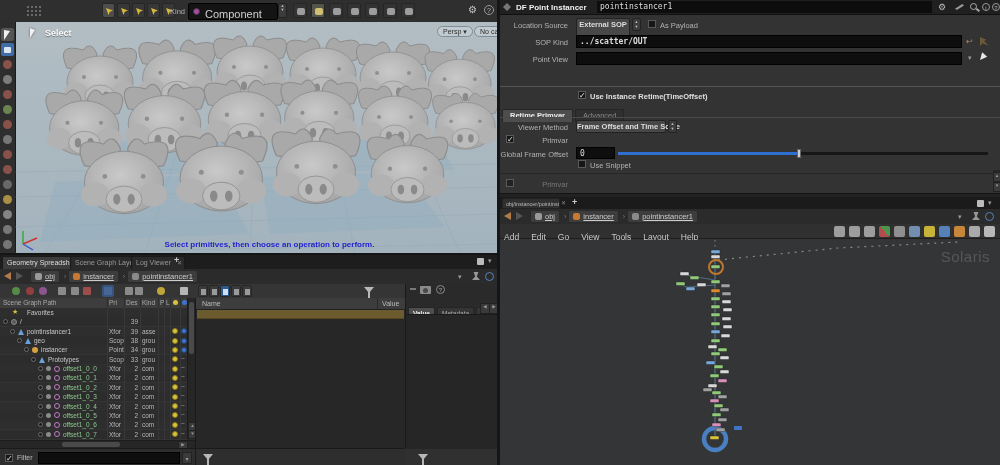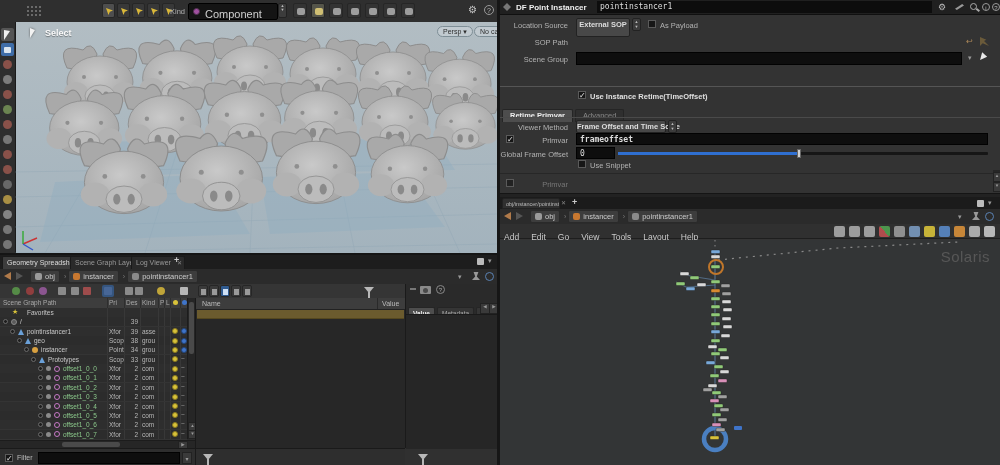--- a/index.html
+++ b/index.html
@@ -13,21 +13,21 @@
   .btn{position:absolute;background:#484848;border:1px solid #222;border-radius:2px;color:#ddd;
        font-size:7.5px;font-weight:bold;text-align:center;box-sizing:border-box;white-space:nowrap;}
   .stepper{position:absolute;width:9px;background:#3c3c3c;border:1px solid #222;border-radius:2px;color:#bbb;
        font-size:4px;line-height:4px;text-align:center;box-sizing:border-box;}
   .funnel{position:absolute;width:0;height:0;border-left:5px solid transparent;border-right:5px solid transparent;border-top:6px solid #b8b8b8;}
   .funnel:after{content:"";position:absolute;left:-1px;top:-1px;width:2px;height:7px;background:#b8b8b8;}
   .pill{position:absolute;border:1px solid #7e8e96;border-radius:6px;background:rgba(205,214,218,.55);
         color:#2e2e2e;font-size:7px;line-height:9px;padding:0 5px;white-space:nowrap;}
   .menu-item{color:#c9c9c9;font-size:8.5px;margin-right:12px;display:inline-block;}
   .crumb-chip{display:inline-flex;align-items:center;height:11px;background:#3d3d3d;border:1px solid #2a2a2a;
-        border-radius:2px;padding:0 4px;margin-right:2px;color:#ccc;font-size:7.5px;white-space:nowrap;}
+        border-radius:2px;padding:0 4px;margin-right:2px;color:#ccc;font-size:7.5px;white-space:nowrap;text-decoration:underline;}
   .crumb-sep{color:#777;font-size:7px;margin:0 2px;}
   .ptab{display:inline-block;height:12px;line-height:12px;padding:0 7px;font-size:7.5px;color:#aaa;
         background:#353535;border:1px solid #252525;border-bottom:none;border-radius:2px 2px 0 0;margin-right:2px;}
   .ptab.active{background:#4d4d4d;color:#eee;font-weight:bold;}
   .scroll-arrow{position:absolute;background:#3a3a3a;border:1px solid #222;color:#999;font-size:4.5px;
         line-height:6px;text-align:center;}
 </style>
 </head>
 <body>
 
@@ -196,20 +196,21 @@
       </g>
     </svg>
     <span class="abs" style="left:30px;top:6px;width:0;height:0;
           border-left:5px solid #f2f2f2;border-bottom:8px solid transparent;border-top:2px solid transparent;filter:drop-shadow(0 0 1px #555);"></span>
     <span class="abs" style="left:45px;top:6px;color:#fafafa;font-size:9px;font-weight:bold;text-shadow:0 1px 1px rgba(0,0,0,.4);">Select</span>
     <span class="pill" style="left:437px;top:4px;">
       <span>Persp</span> ▾</span>
 
     <span class="pill" style="left:474px;top:4px;right:auto;">
       <span>No cam</span> ▾</span>
+    <div class="abs" style="left:0;top:218px;width:100%;text-align:center;color:#2323cf;font-size:8px;font-weight:bold;">Select primitives, then choose an operation to perform.</div>
   </div>
 
   <div class="abs" id="bottom-left" style="left:0;top:253px;width:497px;height:212px;background:#303030;border-top:2px solid #151515;">
 
     <div class="abs" id="pane-tab-row" style="left:0;top:0;width:497px;height:14px;background:#1d1d1d;">
         <div style="position: absolute; left: 2px; top: 1px; height: 13px; background: rgb(60, 60, 60); border-top: 1px solid rgb(26, 26, 26); border-right: 1px solid rgb(26, 26, 26); border-left: 1px solid rgb(26, 26, 26); border-image: initial; border-bottom: none; border-radius: 2px 2px 0px 0px; color: rgb(221, 221, 221); font-size: 7px; line-height: 12px; padding: 0px 4px; box-sizing: border-box; white-space: nowrap;">Geometry Spreadsheet<div style="right: -2px; top: 0px; position: relative; display: inline; color: rgb(136, 136, 136); font-size: 6px; margin-left: 4px;">✕</div></div>
         <div style="position: absolute; left: 70px; top: 1px; height: 13px; background: rgb(42, 42, 42); border-top: 1px solid rgb(26, 26, 26); border-right: 1px solid rgb(26, 26, 26); border-left: 1px solid rgb(26, 26, 26); border-image: initial; border-bottom: none; border-radius: 2px 2px 0px 0px; color: rgb(153, 153, 153); font-size: 7px; line-height: 12px; padding: 0px 4px; box-sizing: border-box; white-space: nowrap;">Scene Graph Layers<div style="right: -2px; top: 0px; position: relative; display: inline; color: rgb(136, 136, 136); font-size: 6px; margin-left: 4px;">✕</div></div>
         <div style="position: absolute; left: 131px; top: 1px; height: 13px; background: rgb(42, 42, 42); border-top: 1px solid rgb(26, 26, 26); border-right: 1px solid rgb(26, 26, 26); border-left: 1px solid rgb(26, 26, 26); border-image: initial; border-bottom: none; border-radius: 2px 2px 0px 0px; color: rgb(153, 153, 153); font-size: 7px; line-height: 12px; padding: 0px 4px; box-sizing: border-box; white-space: nowrap;">Log Viewer<div style="right: -2px; top: 0px; position: relative; display: inline; color: rgb(136, 136, 136); font-size: 6px; margin-left: 4px;">✕</div></div>
         <div style="position: absolute; left: 174px; top: 0px; color: rgb(204, 204, 204); font-size: 9px; font-weight: bold;">+</div>
       </div>
@@ -616,48 +617,48 @@
             border-radius:50%;color:#bbb;font-size:6px;line-height:8px;text-align:center;box-sizing:border-box;">?</span>
     </div>
 
     <span class="lbl" style="left:0;top:21px;width:68px;">Location Source</span>
     <div class="btn" style="left:76px;top:18px;width:54px;height:19px;line-height:12px;">
       <span>External SOP</span></div>
     <div class="stepper" style="left:132px;top:18px;height:13px;line-height:5px;">▲<br>▼</div>
     <span class="chk" style="left:148px;top:20px;"></span>
     <span class="abs" style="left:160px;top:21px;color:#b2b2b2;font-size:7.5px;">As Payload</span>
 
-    <span class="lbl" style="left:0;top:38px;width:68px;">SOP Path</span>
+    <span class="lbl" style="left:0;top:38px;width:68px;">SOP Kind</span>
+    <div class="fld" style="left:76px;top:35px;width:386px;height:13px;font-weight:bold;">
+      <span>../scatter/OUT</span></div>
     <span class="abs" style="left:466px;top:37px;color:#b08a5a;font-size:8px;">↩</span>
     <span class="abs" style="left:480px;top:37px;width:9px;height:9px;background:#6a5a3a;
           clip-path:polygon(0 0,70% 30%,45% 45%,100% 100%,30% 70%,0 100%);"></span>
 
-    <span class="lbl" style="left:0;top:55px;width:68px;">Scene Group</span>
+    <span class="lbl" style="left:0;top:55px;width:68px;">Point View</span>
     <div class="fld" style="left:76px;top:52px;width:386px;height:13px;"></div>
     <span class="abs" style="left:468px;top:54px;color:#999;font-size:7px;">▾</span>
     <span class="abs" style="left:481px;top:53px;width:0;height:0;
           border-left:6px solid #e8e8e8;border-top:3px solid transparent;border-bottom:5px solid transparent;transform:rotate(15deg);"></span>
 
     <div class="abs" style="left:0;top:86px;width:500px;height:1px;background:#555;"></div>
 
     <span class="chk" style="left:78px;top:91px;">✓</span>
     <span class="abs" style="left:90px;top:92px;color:#e0e0e0;font-size:7.5px;font-weight:bold;">Use Instance Retime(TimeOffset)</span>
 
     <div class="abs" id="param-subtabs" style="left:2px;top:104px;height:13px;white-space:nowrap;"><span class="ptab active">Retime Primvar</span><span class="ptab" style="color: rgb(136, 136, 136); background: rgb(47, 47, 47);">Advanced</span></div>
     <div class="abs" style="left:0;top:117px;width:500px;height:1px;background:#4a4a4a;"></div>
 
     <span class="lbl" style="left:0;top:123px;width:68px;">Viewer Method</span>
     <div class="btn" style="left:76px;top:120px;width:90px;height:13px;line-height:12px;">
       <span>Frame Offset and Time Scale</span></div>
     <div class="stepper" style="left:168px;top:120px;height:13px;line-height:5px;">▲<br>▼</div>
 
     <span class="chk" style="left:6px;top:135px;">✓</span>
     <span class="lbl" style="left:0;top:136px;width:68px;">Primvar</span>
-    <div class="fld" style="left:76px;top:133px;width:412px;height:12px;font-weight:bold;">
-      <span>frameoffset</span></div>
 
     <span class="lbl" style="left:0;top:150px;width:68px;">Global Frame Offset</span>
     <div class="fld" style="left:76px;top:147px;width:39px;height:12px;">
       <span>0</span></div>
     <div class="abs" style="left:118px;top:152px;width:370px;height:3px;background:#161616;border-radius:1px;">
       <div class="abs" id="slider-fill" style="left: 0px; top: 0px; height: 3px; background: rgb(47, 111, 208); width: 181.3px;"></div>
       <div class="abs" id="slider-handle" style="top: -3px; width: 4px; height: 9px; background: rgb(207, 207, 207); border: 1px solid rgb(102, 102, 102); box-sizing: border-box; left: 179.3px;"></div>
     </div>
 
     <span class="chk" style="left:78px;top:160px;"></span>

